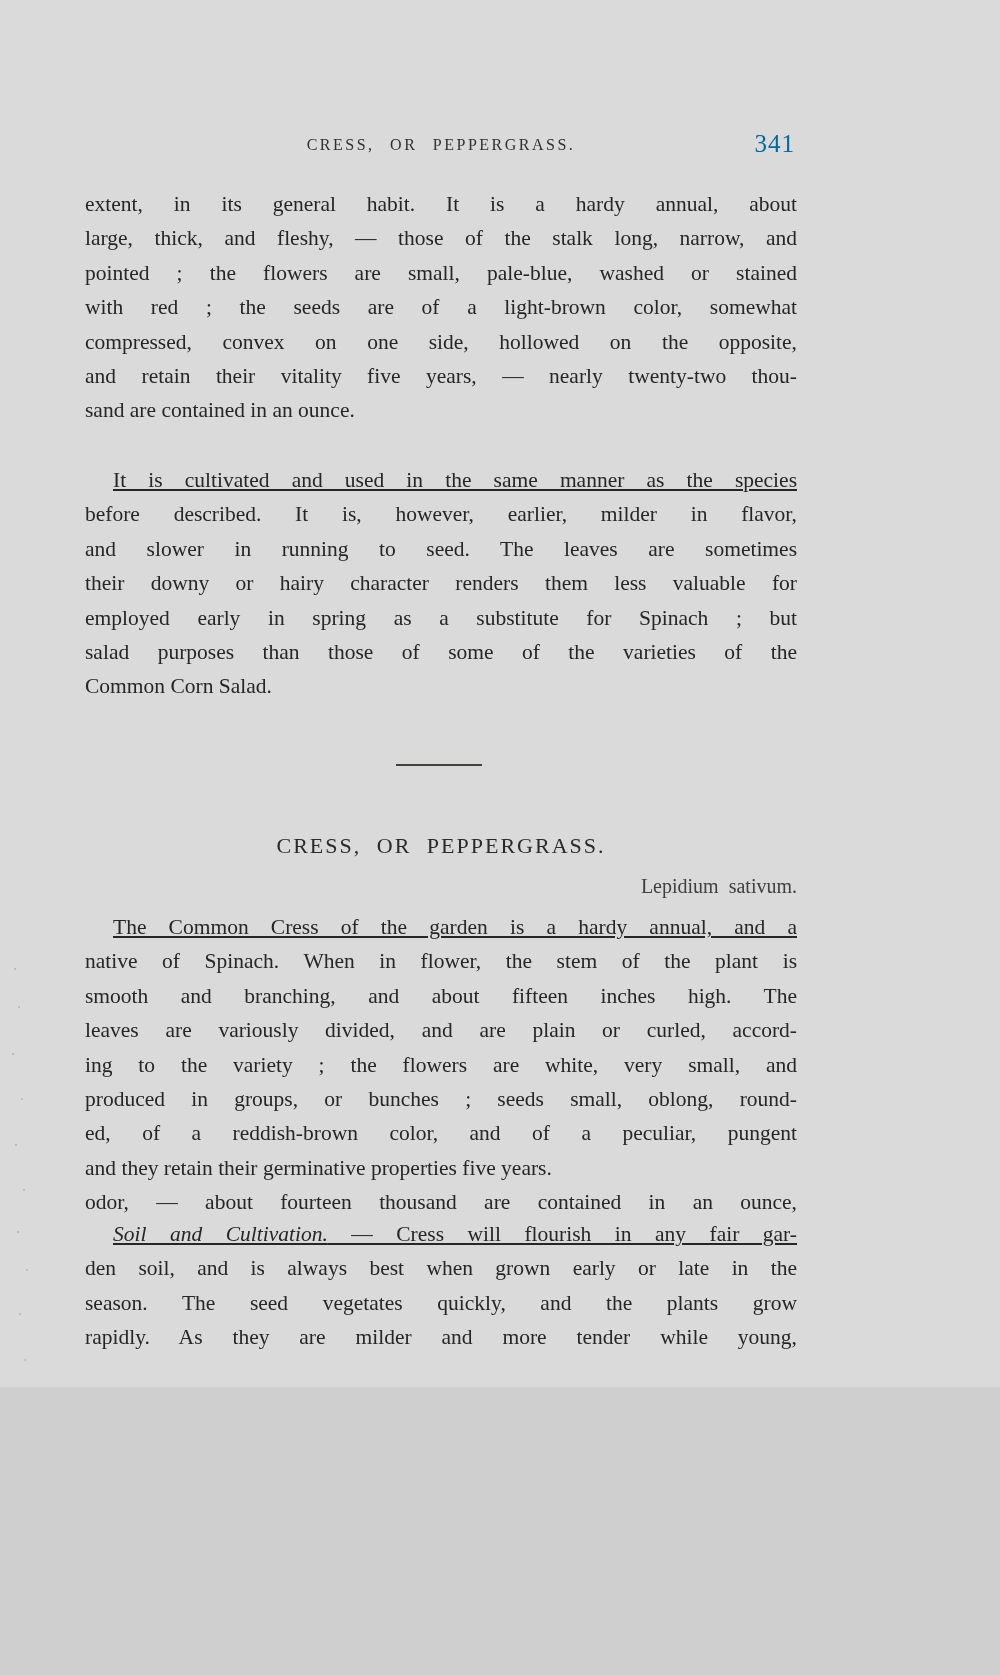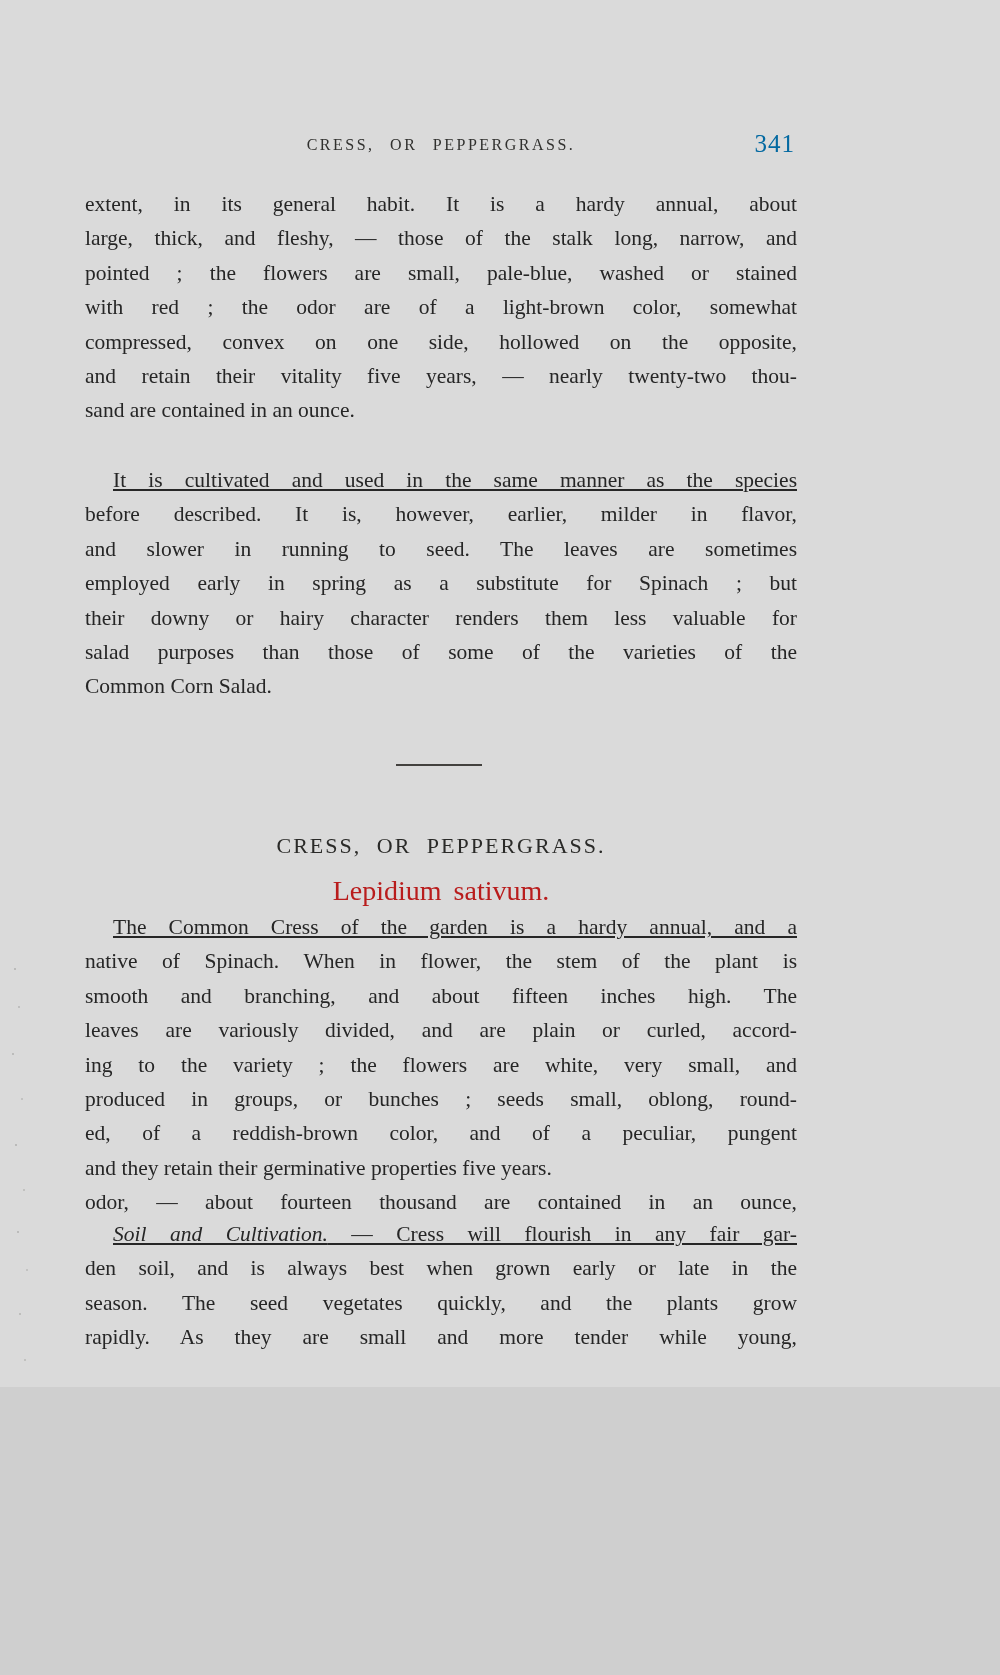--- a/index.html
+++ b/index.html
@@ -32,22 +32,22 @@
   .p4{top:1217px;}
   .italic{font-style:italic;}
   
   .rule{position:absolute;top:764px;left:396px;width:86px;height:2px;background:#43413e;}
   
   .sec-heading{
     position:absolute;top:833px;left:85px;width:712px;text-align:center;
     font-size:22px;letter-spacing:2px;word-spacing:8px;color:#2a2a28;
   }
   .sec-sub{
-    position:absolute;top:875px;left:85px;width:712px;text-align:center;
-    font-size:28px;word-spacing:5px;color:#b91c1c;
+    position:absolute;top:875px;left:85px;width:712px;text-align:right;
+    font-size:20px;word-spacing:5px;color:#404040;
   }
   
   .noise-dot{
     position:absolute;width:2px;height:2px;border-radius:50%;
     background:#a7a7a5;opacity:.8;
     box-shadow:
       4px 38px 0 #aeaeac, -2px 85px 0 #a9a9a7, 7px 130px 0 #b2b2b0,
       1px 176px 0 #a5a5a3, 9px 221px 0 #b0b0ae, 3px 263px 0 #a9a9a7,
       12px 301px 0 #b4b4b2, 5px 345px 0 #ababa9, 10px 391px 0 #b0b0ae,
       2px 440px 0 #a7a7a5, 8px 492px 0 #b2b2b0, 14px 540px 0 #adadab,
@@ -61,32 +61,32 @@
 
   <div class="running-header">
     <span class="rh-title">CRESS, OR PEPPERGRASS.</span>
     <span class="rh-page">341</span>
   </div>
 
   <div class="para p1">
     <div class="line">extent, in its general habit. It is a hardy annual, about</div>
     <div class="line">large, thick, and fleshy, — those of the stalk long, narrow, and</div>
     <div class="line">pointed ; the flowers are small, pale-blue, washed or stained</div>
-    <div class="line">with red ; the odor are of a light-brown color, somewhat</div>
+    <div class="line">with red ; the seeds are of a light-brown color, somewhat</div>
     <div class="line">compressed, convex on one side, hollowed on the opposite,</div>
     <div class="line">and retain their vitality five years, — nearly twenty-two thou-</div>
     <div class="line lastline">sand are contained in an ounce.</div>
   </div>
 
   <div class="para p2">
     <div class="line first">It is cultivated and used in the same manner as the species</div>
     <div class="line">before described. It is, however, earlier, milder in flavor,</div>
     <div class="line">and slower in running to seed. The leaves are sometimes</div>
+    <div class="line">their downy or hairy character renders them less valuable for</div>
     <div class="line">employed early in spring as a substitute for Spinach ; but</div>
-    <div class="line">their downy or hairy character renders them less valuable for</div>
     <div class="line">salad purposes than those of some of the varieties of the</div>
     <div class="line lastline">Common Corn Salad.</div>
   </div>
 
   <div class="rule"></div>
 
   <div class="sec-heading">CRESS, OR PEPPERGRASS.</div>
   <div class="sec-sub">Lepidium sativum.</div>
 
   <div class="para p3">
@@ -98,18 +98,18 @@
     <div class="line">produced in groups, or bunches ; seeds small, oblong, round-</div>
     <div class="line">ed, of a reddish-brown color, and of a peculiar, pungent</div>
     <div class="line lastline">and they retain their germinative properties five years.</div>
     <div class="line">odor, — about fourteen thousand are contained in an ounce,</div>
   </div>
 
   <div class="para p4">
     <div class="line first"><span class="italic">Soil and Cultivation.</span><span> — Cress will flourish in any fair gar-</span></div>
     <div class="line">den soil, and is always best when grown early or late in the</div>
     <div class="line">season. The seed vegetates quickly, and the plants grow</div>
-    <div class="line">rapidly. As they are small and more tender while young,</div>
+    <div class="line">rapidly. As they are milder and more tender while young,</div>
   </div>
 
   <div class="noise-dot" style="left:14px;top:968px;"></div>
 
 </div>
 
 </body></html>

